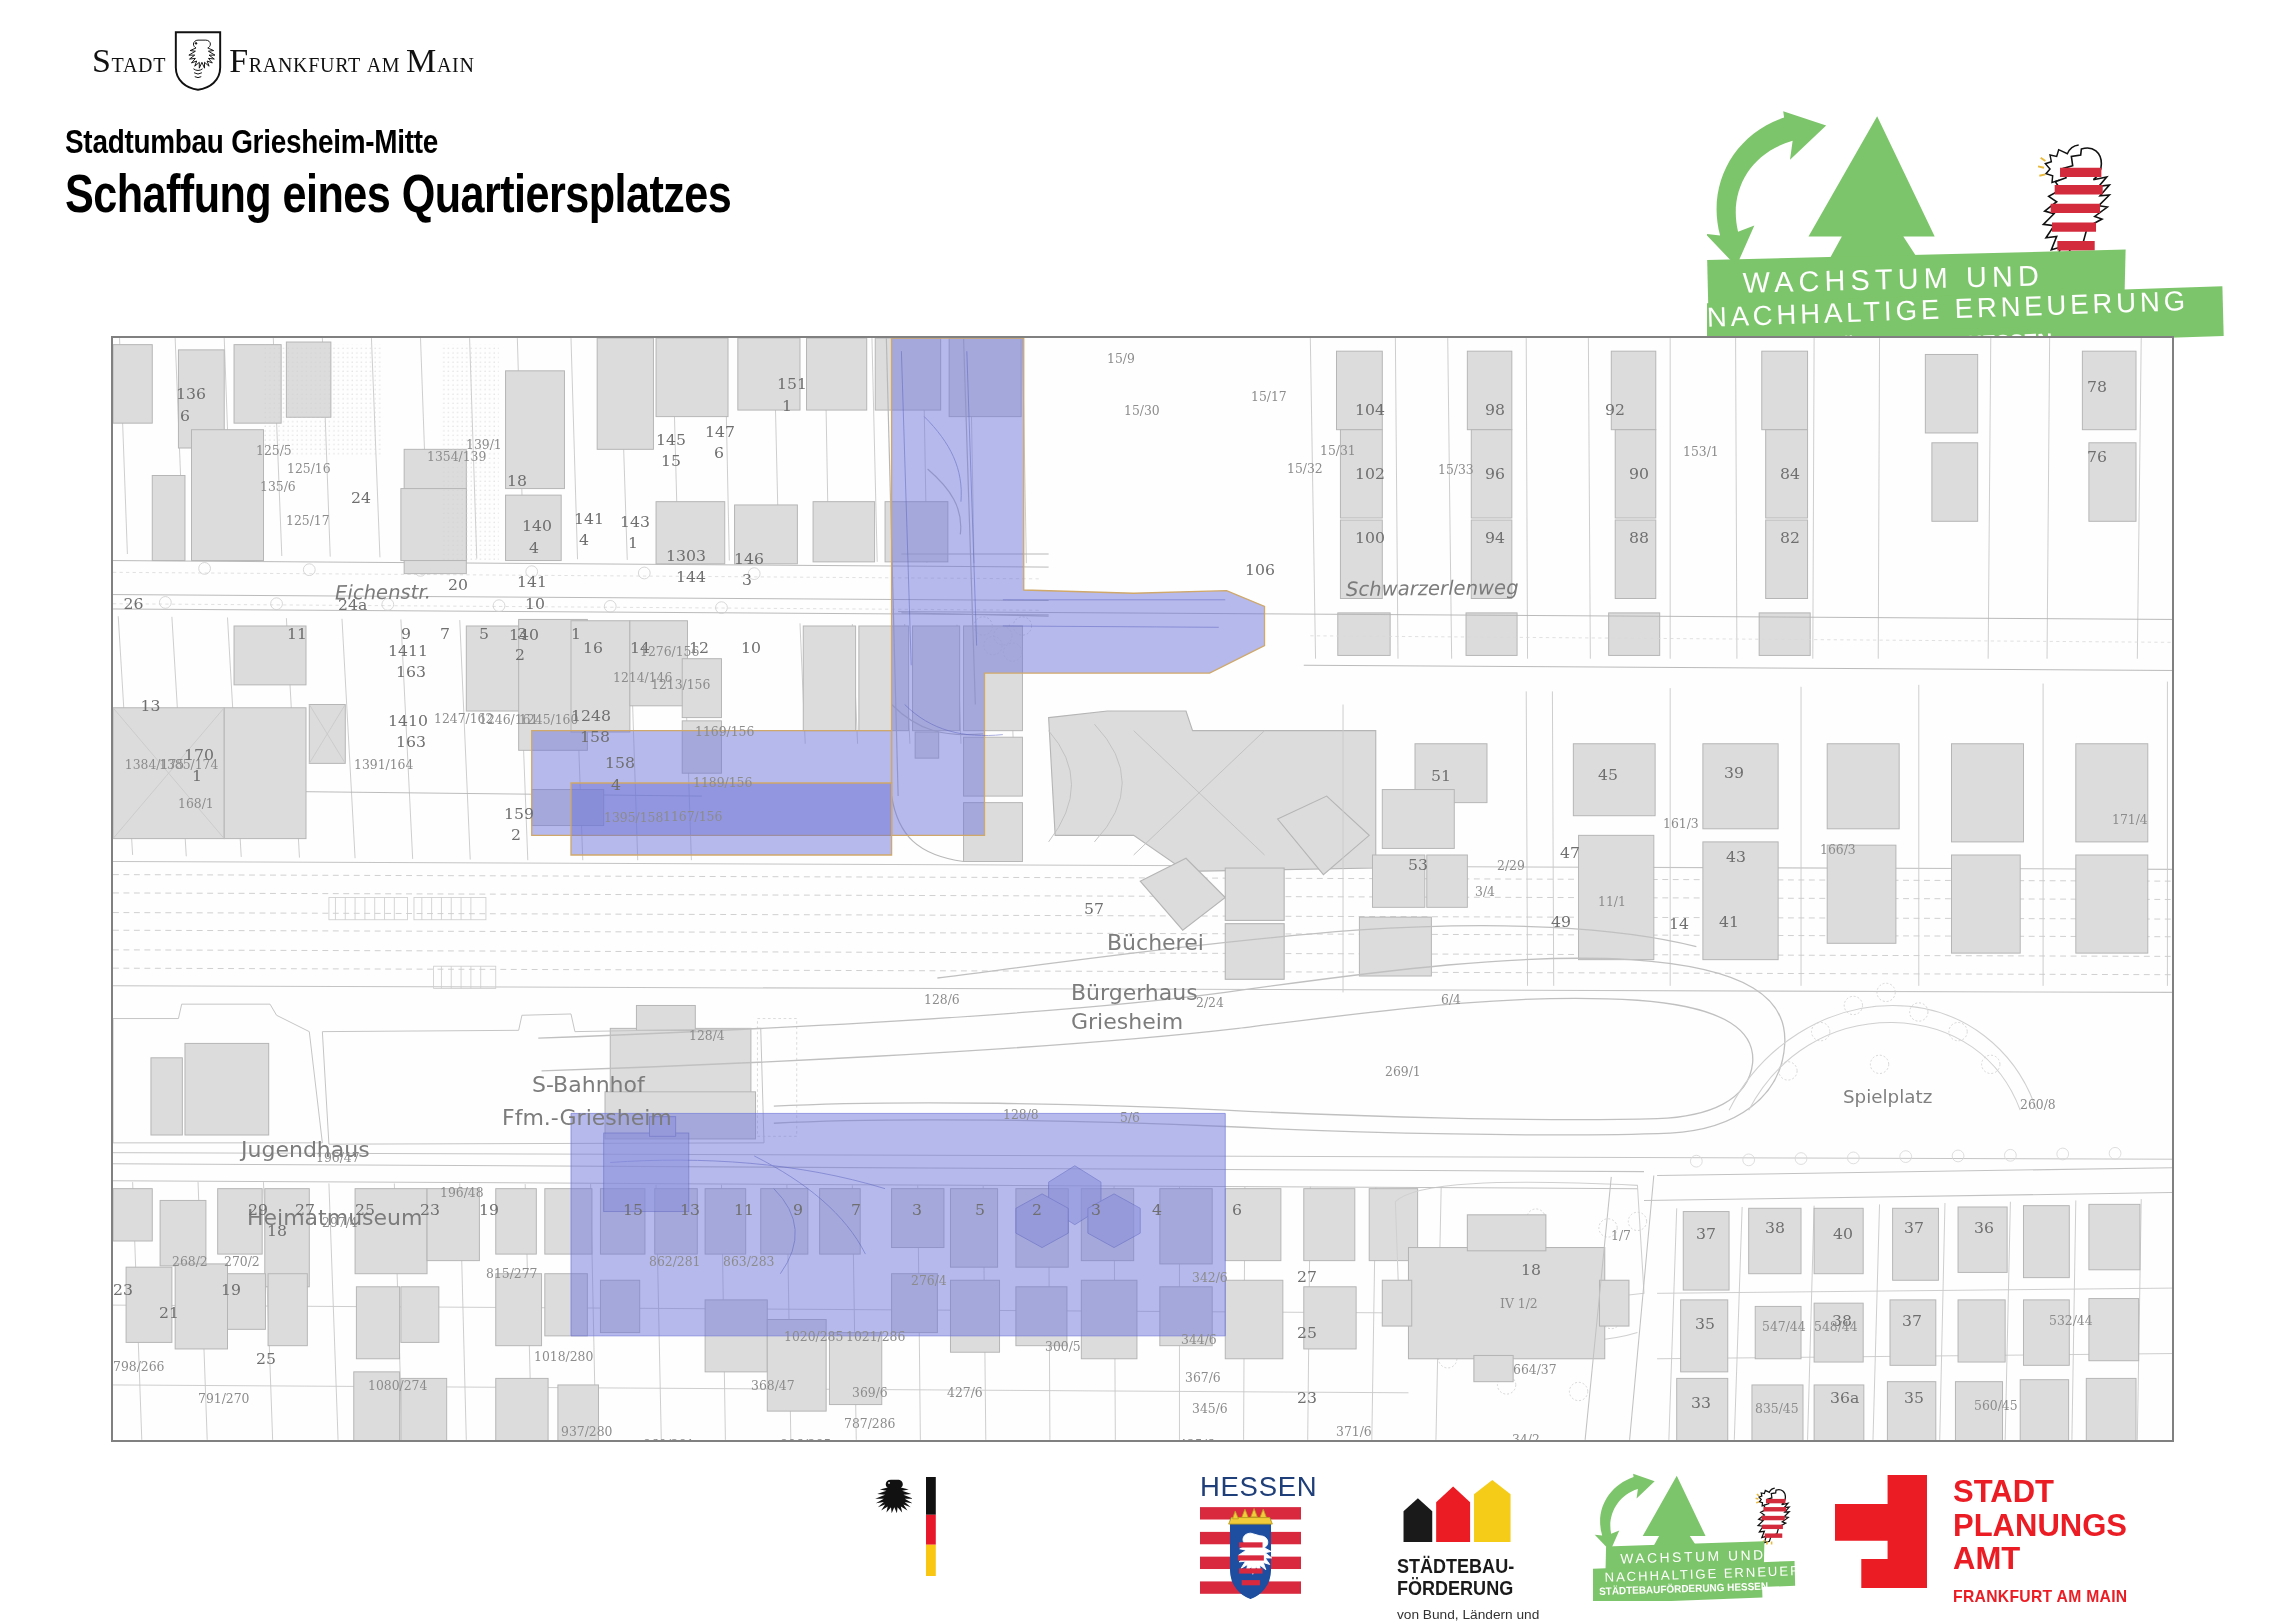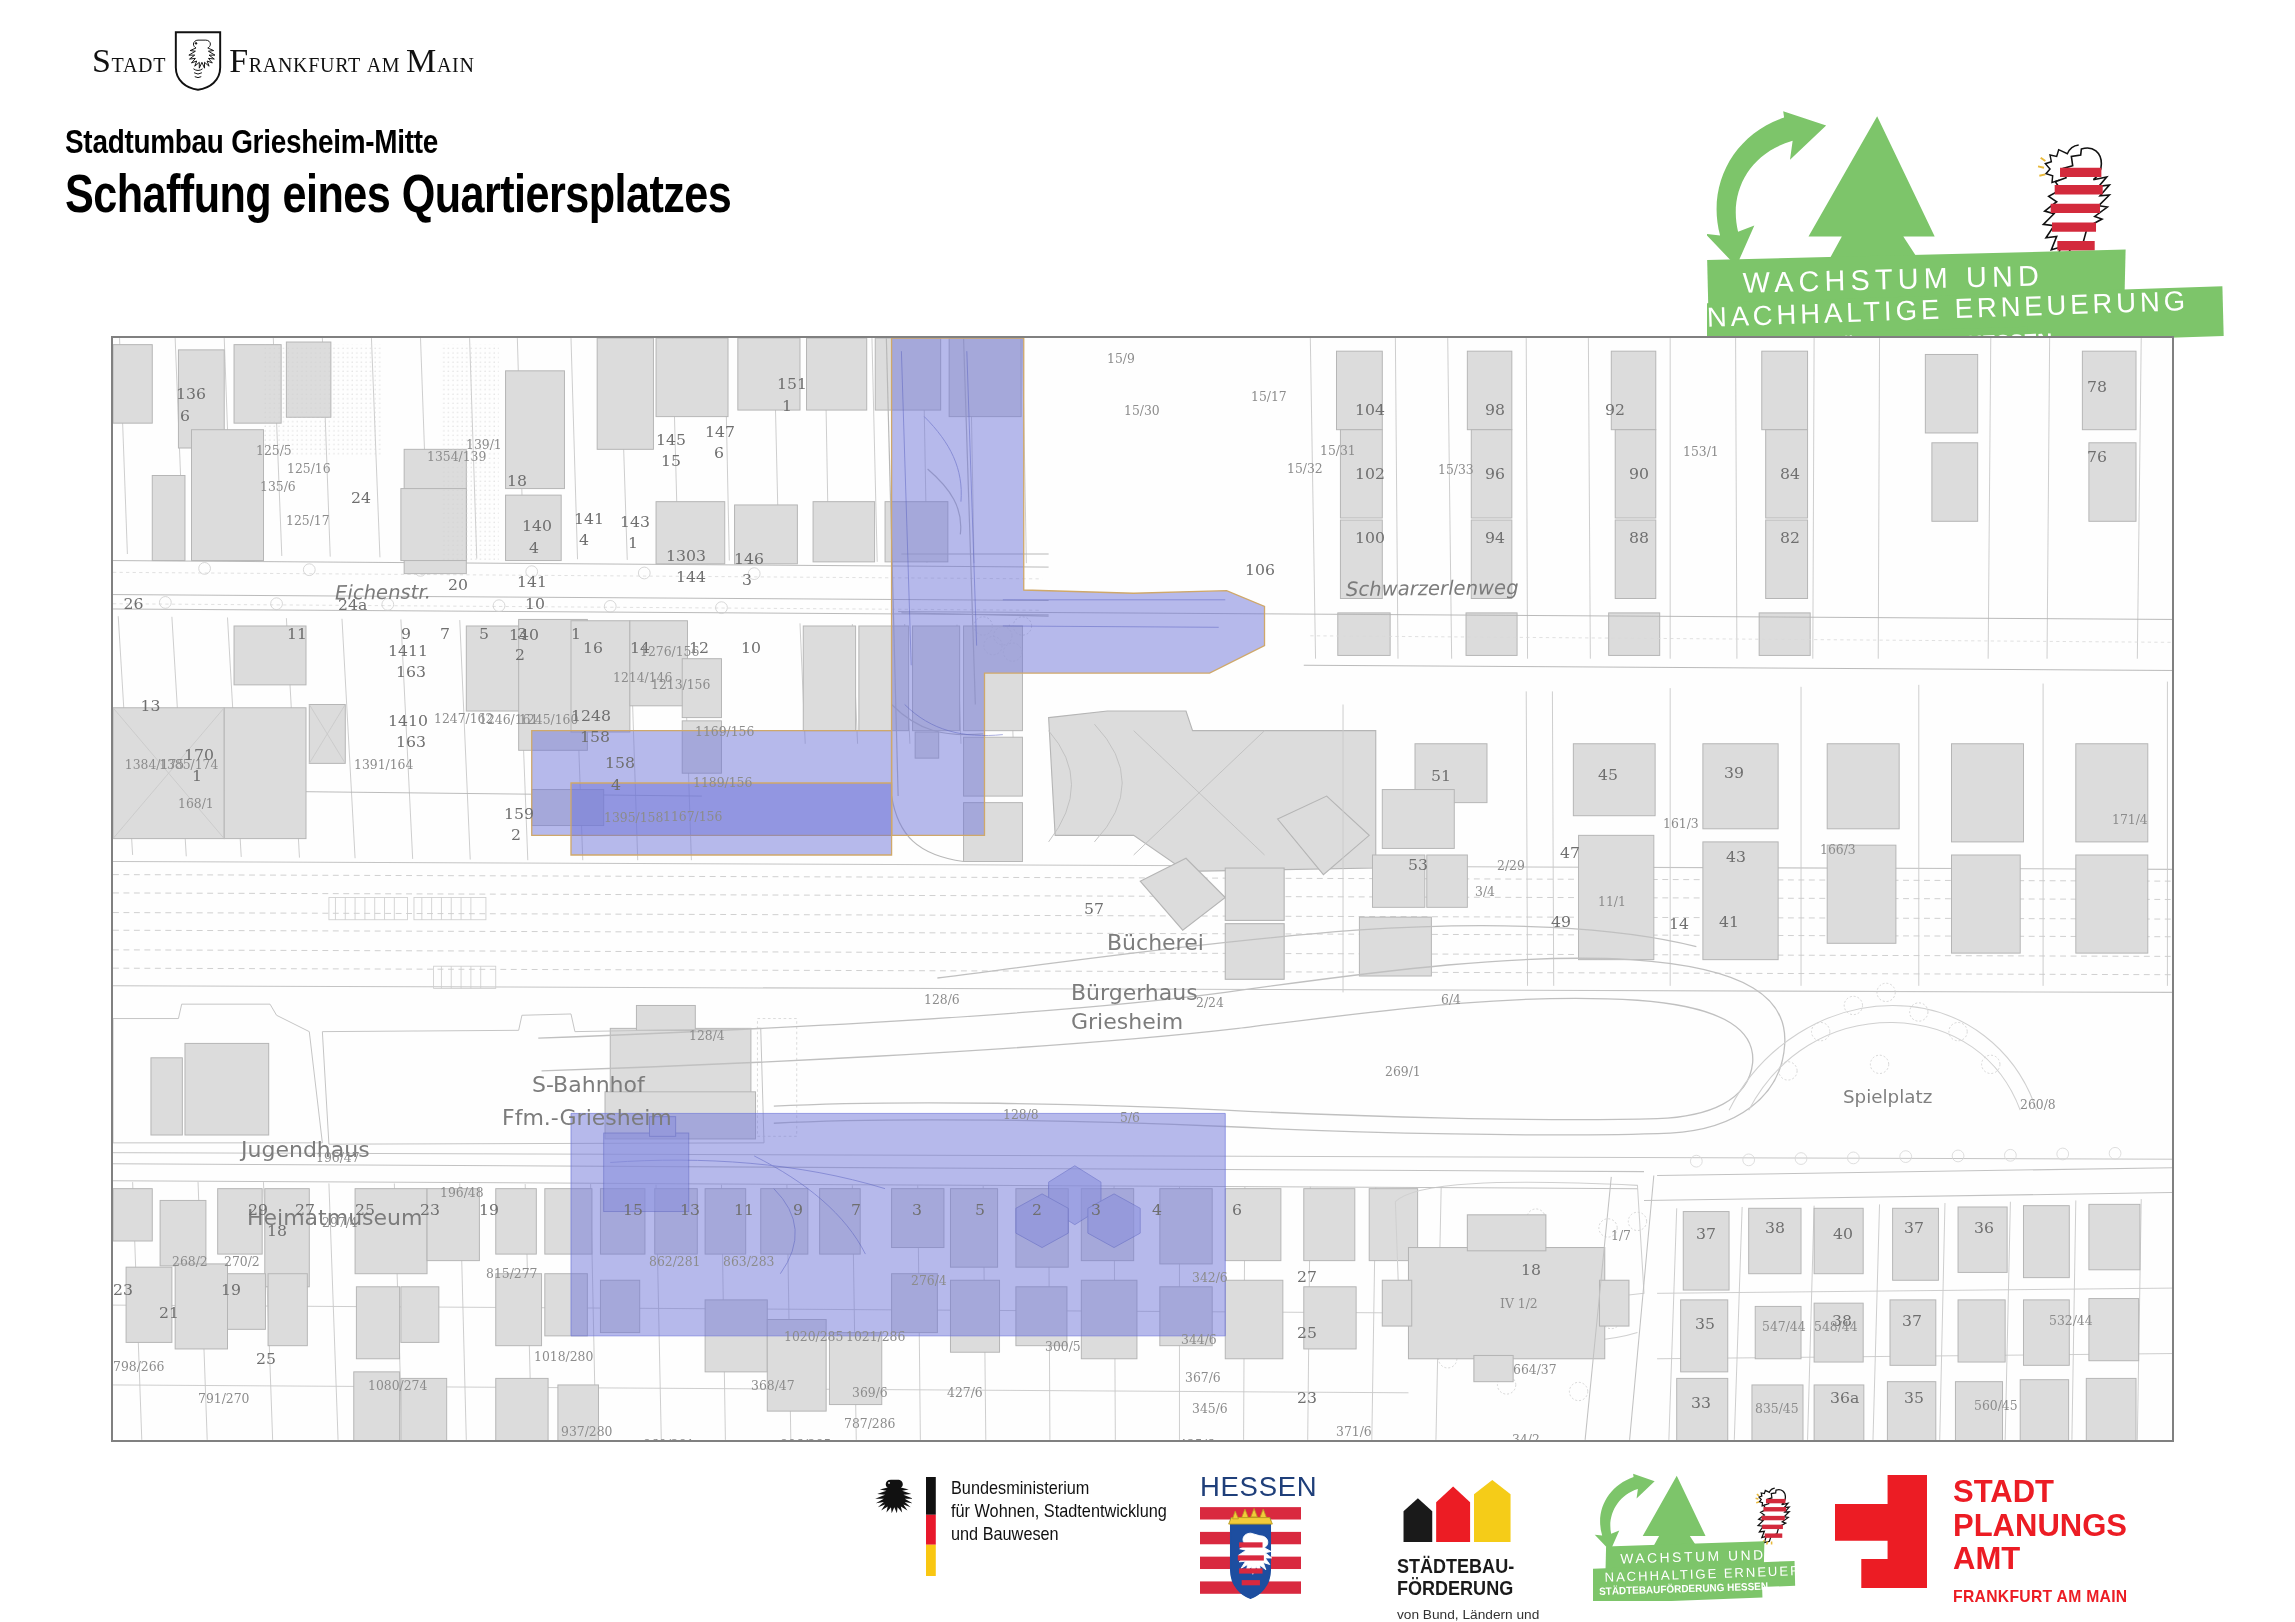--- a/index.html
+++ b/index.html
@@ -814,25 +814,20 @@
           </g>
         </svg>
       </span>
       <span style="display:inline-block;">
         <svg width="9.8" height="99" viewBox="0 0 15 152">
           <rect x="0" y="0" width="15" height="58" fill="#111"></rect>
           <rect x="0" y="58" width="15" height="46" fill="#e8182b"></rect>
           <rect x="0" y="104" width="15" height="48" fill="#f9c712"></rect>
         </svg>
       </span>
-      <div>
-        <div class="bmw-text">Bundesministerium</div>
-        <div class="bmw-text">für Wohnen, Stadtentwicklung</div>
-        <div class="bmw-text">und Bauwesen</div>
-      </div>
     </div>
   </div>
 
   <div class="flogo" style="left:1200px; top:11.8px;">
     <div class="hessen-word">HESSEN</div>
     <span style="display:block; margin-top:3.9px;">
       <svg width="101" height="98" viewBox="0 0 155 150">
         <g fill="#d9293f">
           <rect x="0" y="0" width="155" height="19"></rect>
           <rect x="0" y="38" width="155" height="19"></rect>

